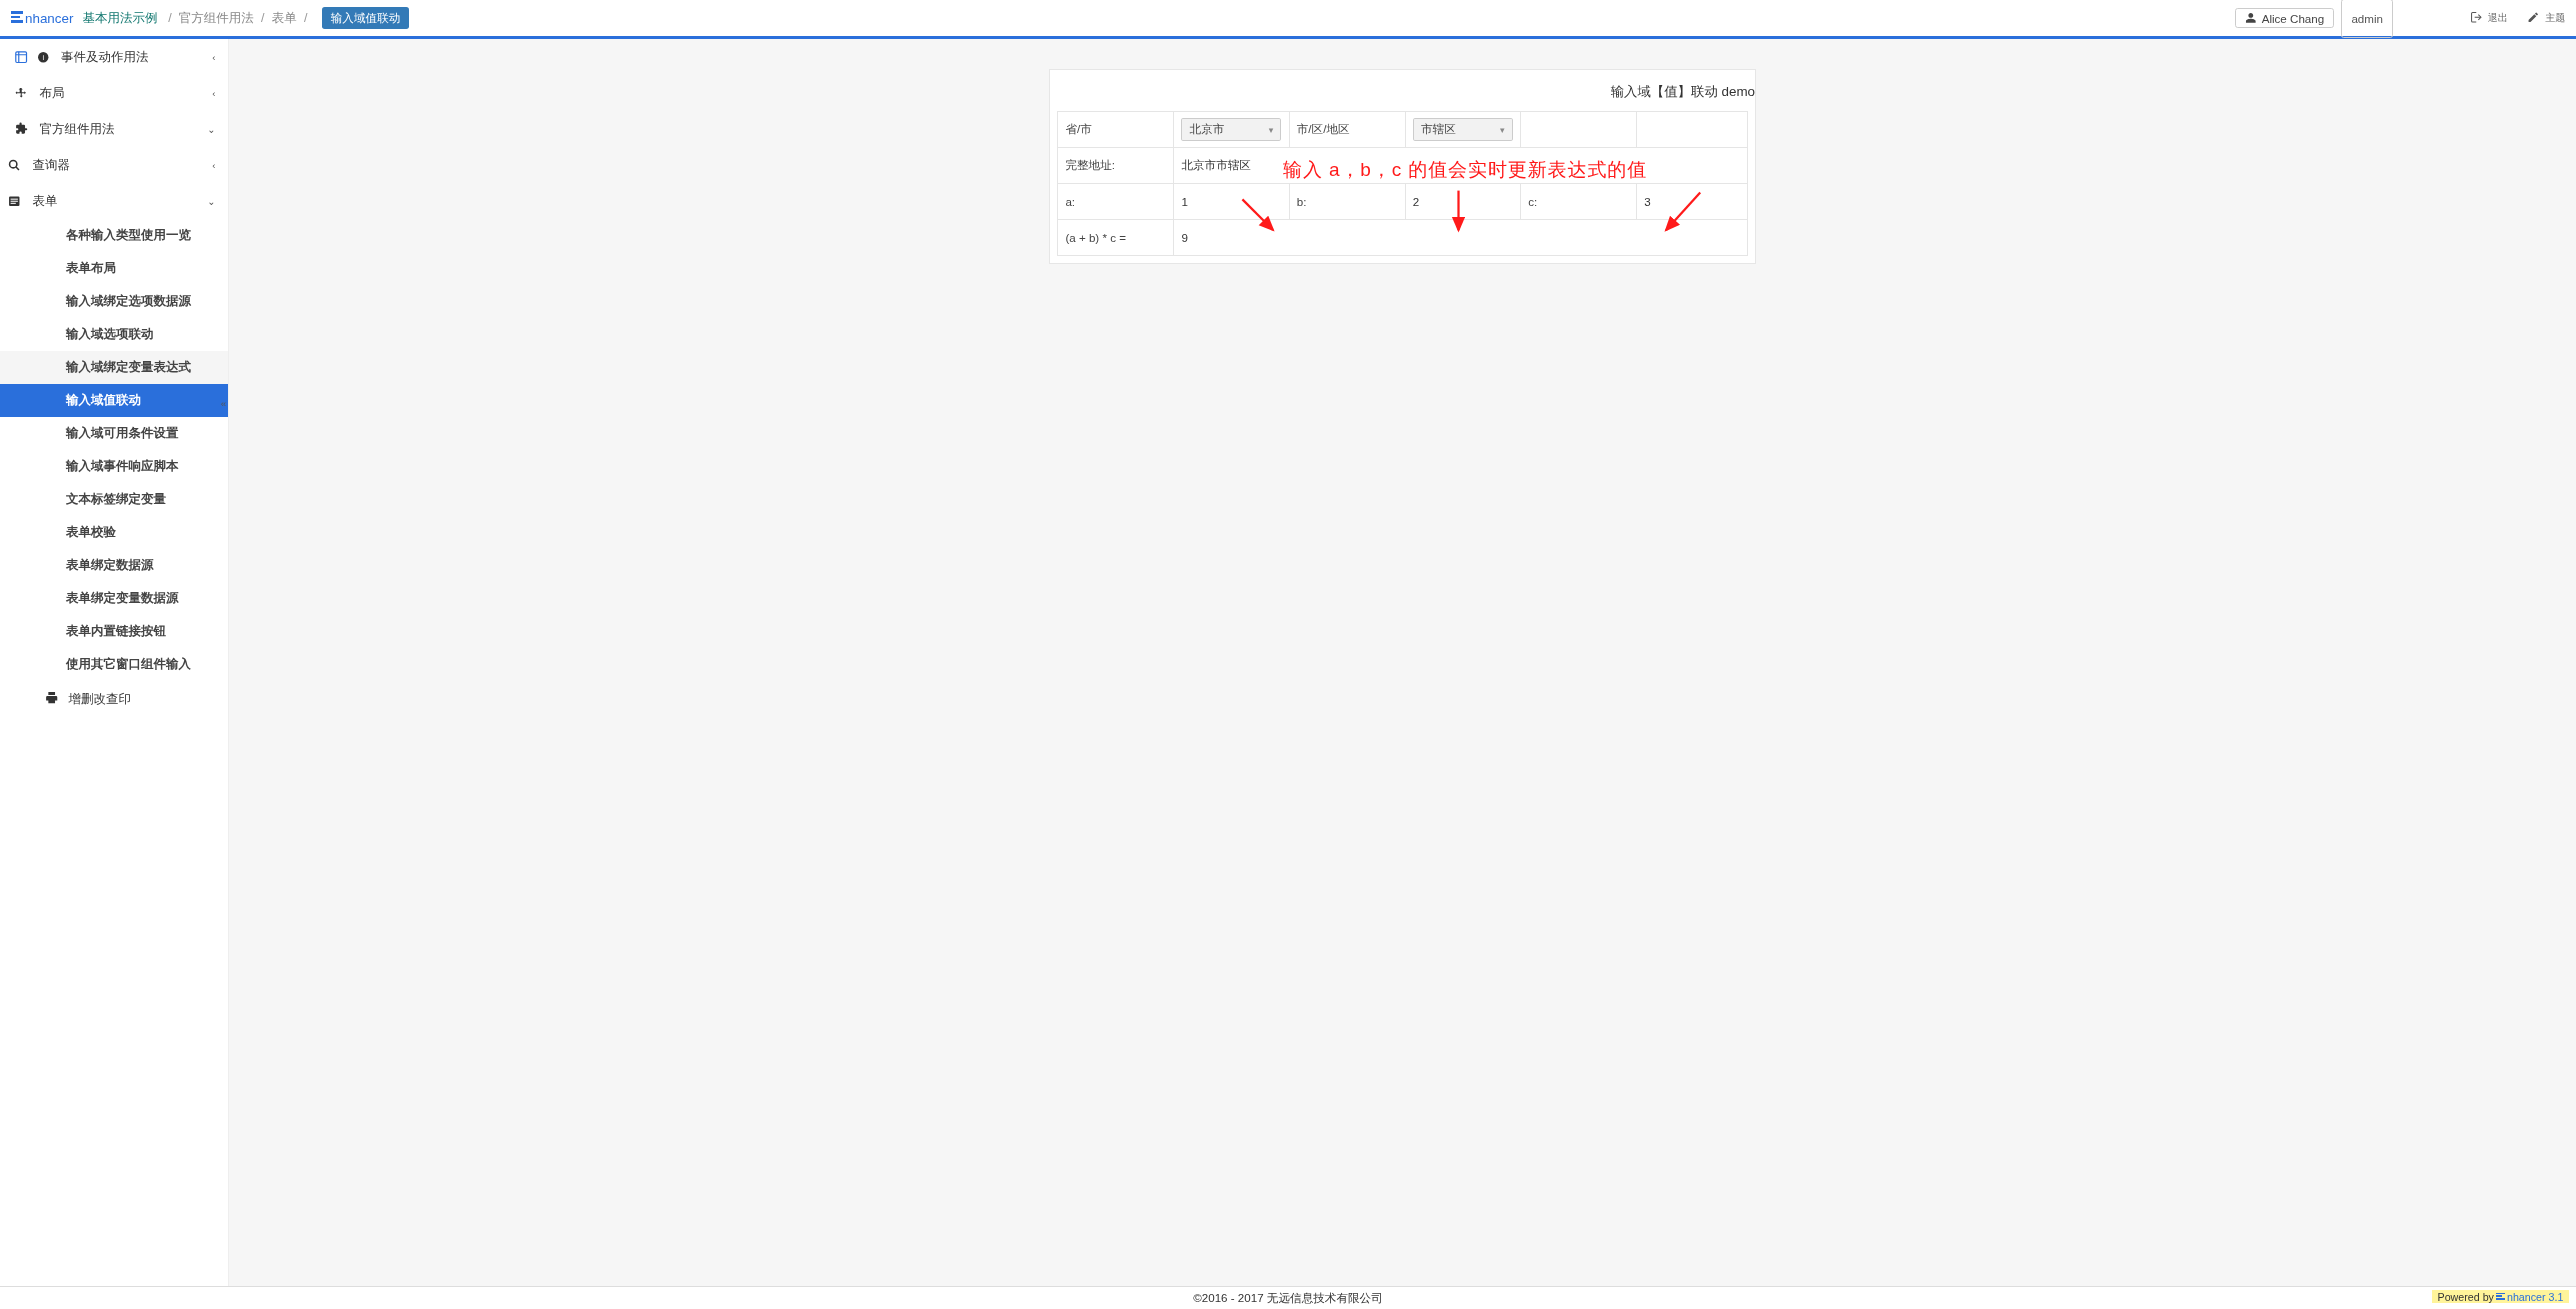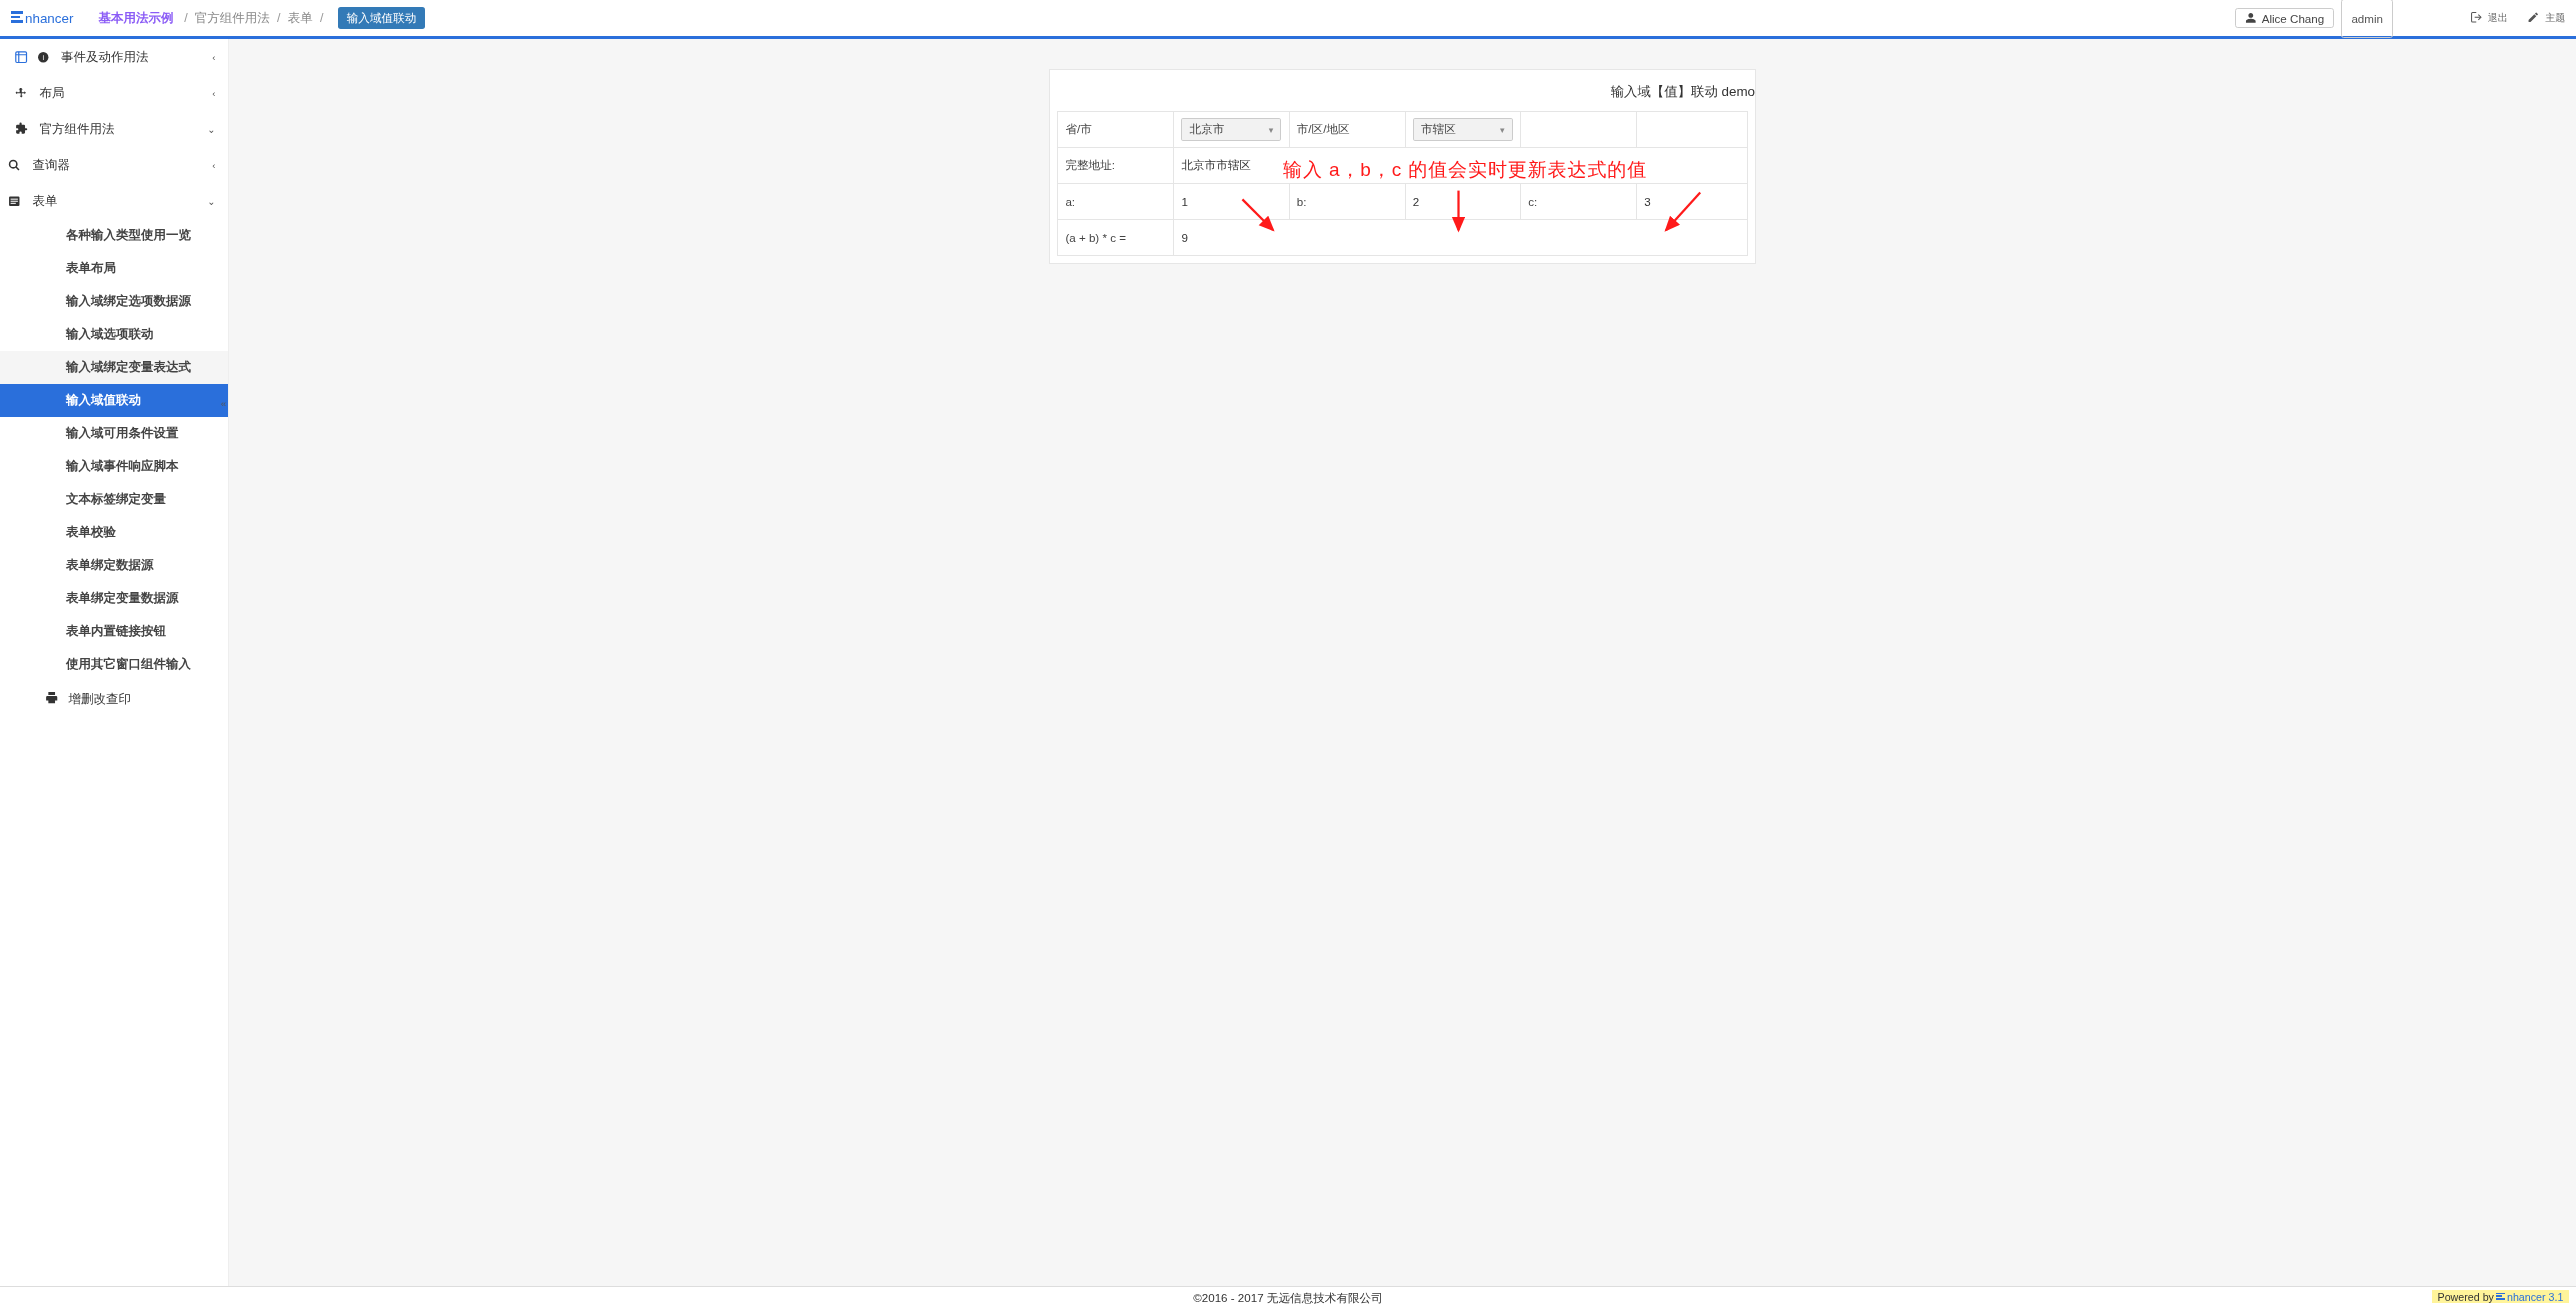--- a/index.html
+++ b/index.html
@@ -10,29 +10,29 @@
   height: 39px;
   border-bottom: 3.6px solid #2a6fdb;
   display: flex;
   align-items: center;
   padding: 0 10.7px;
   font-size: 12.5px;
   color: #444;
 }
 .logo {
   display: flex; align-items: center; color: #2a6fdb; font-weight: 500; letter-spacing: 0;
-  margin-right: 25px;
+  margin-right: 9px;
 }
 .logo .bars { display:inline-block; width:12.5px; margin-right:1.8px;}
 .logo .bars span{ display:block; height:2.7px; background:#2a6fdb; margin-bottom:1.8px;}
 .logo .bars span:nth-child(1){width:12.5px;}
 .logo .bars span:nth-child(2){width:9px;}
 .logo .bars span:nth-child(3){width:12.5px;}
 .logo-text { font-size:13.4px; color:#2a6fdb;}
-.crumb-root { color:#8b5cf6; font-weight:700; margin-right:3.6px; }
+.crumb-root { color:#0f766e; font-weight:400; margin-right:3.6px; }
 .crumb-sep { color:#999; margin:0 7.2px; }
 .crumb { color:#888; }
 .crumb-badge {
   background:#337ab7; color:#fff; padding:3.6px 9px; border-radius:2.7px; margin-left:7.2px; font-size:11.6px;
 }
 .topbar-right { margin-left:auto; display:flex; align-items:center; gap:7.2px;}
 .user-chip { border:0.9px solid #ccc; border-radius:2.7px; padding:2.7px 9px; display:flex; align-items:center; gap:5.4px; font-size:11.6px;}
 .user-chip .uicon svg{ display:block;}
 .admin-chip { border:0.9px solid #ccc; border-radius:2.7px; padding:12px 9px; font-size:11.6px; color:#555;}
 .topbar-spacer { width:50px; }

